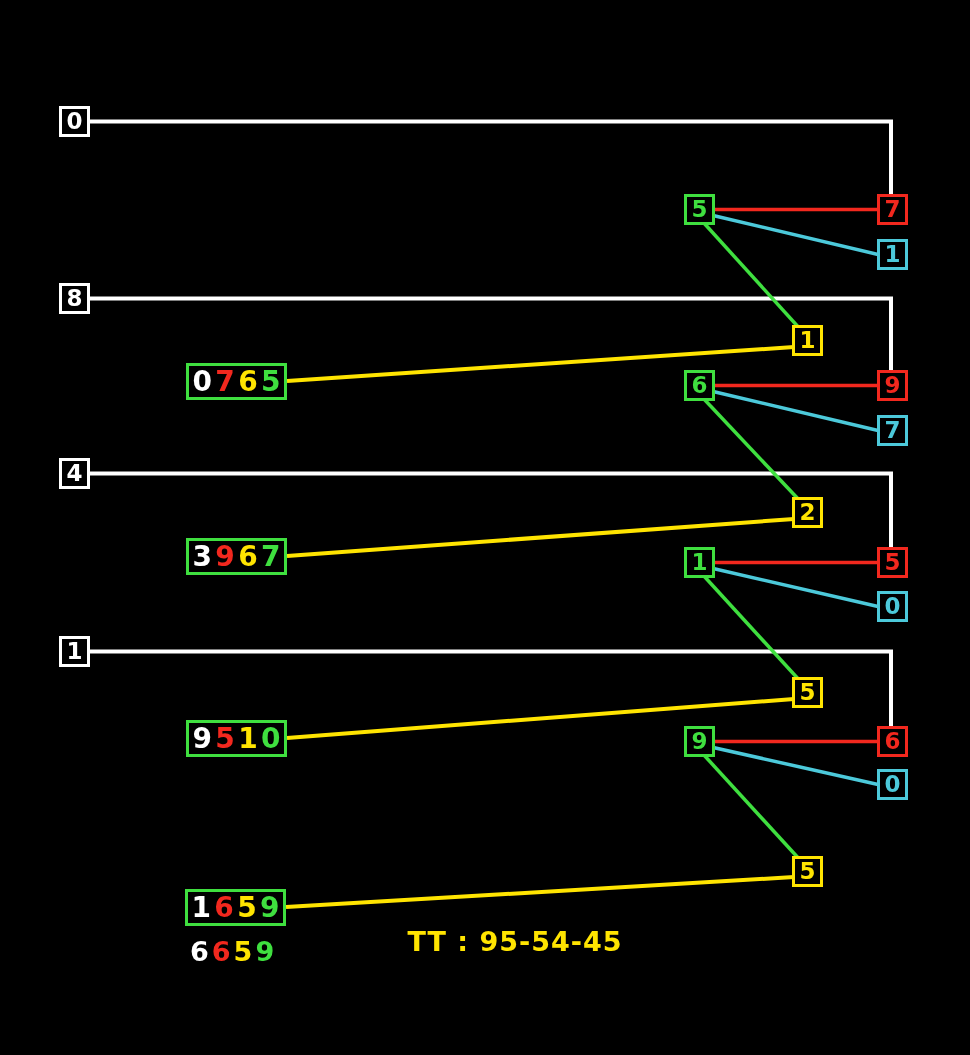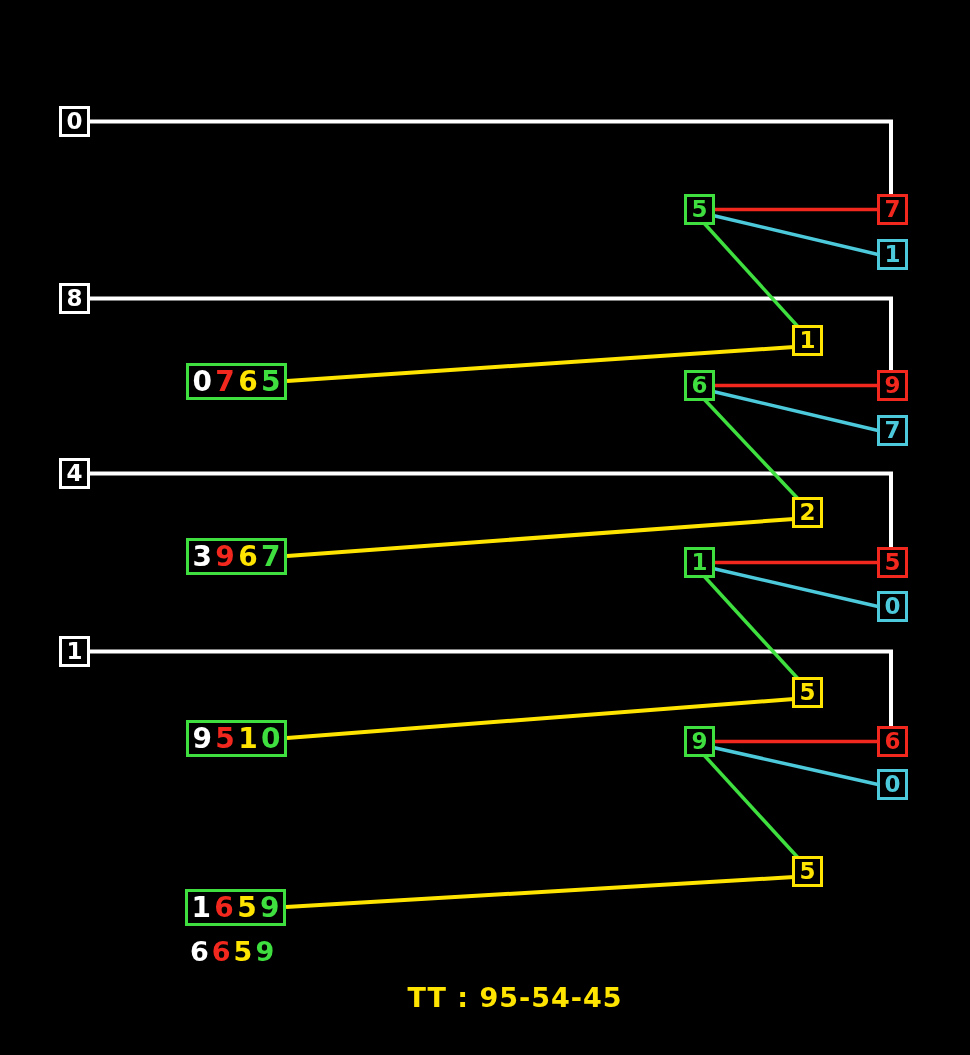--- a/index.html
+++ b/index.html
@@ -48,21 +48,21 @@
     position: absolute;
     display: flex; gap: 3px;
     font-weight: bold; font-size: 27px; line-height: 1;
   }
   .dw { color: var(--white); }
   .dr { color: var(--red); }
   .dy { color: var(--yellow); }
   .dg { color: var(--green); }
   .title {
     position: absolute;
-    left: 60px; right: 0; top: 982px;
+    left: 60px; right: 0; top: 926px;
     text-align: center;
     color: var(--yellow);
     font-weight: bold; font-size: 27px;
     letter-spacing: 1px;
   }
 </style>
 </head>
 <body>
 
 <div class="stage">

